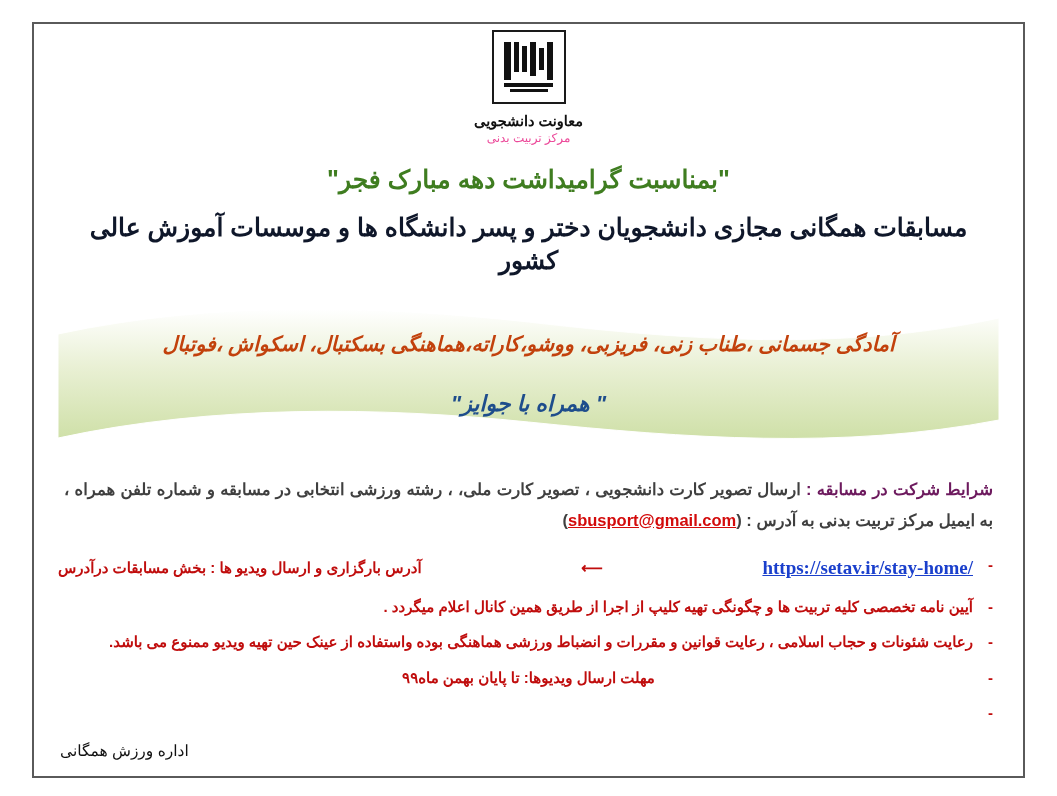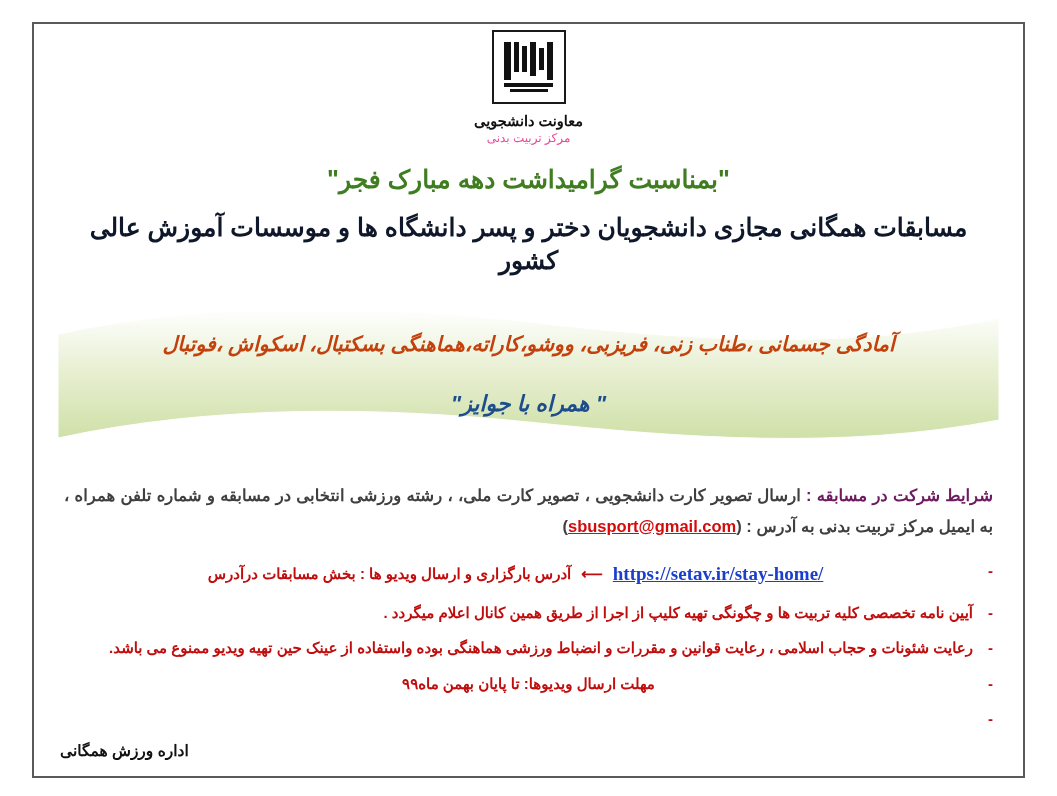--- a/index.html
+++ b/index.html
@@ -115,21 +115,21 @@
   .wave-line2 {
     margin-top: 35px;
     font-size: 22px;
     font-weight: bold;
     font-style: italic;
     color: #1e4d8c;
   }
 
   
   .body-block {
-    margin-top: 30px;
+    margin-top: 24px;
     text-align: right;
     color: #d30b0b;
   }
   .cond-para {
     font-size: 16.5px;
     font-weight: bold;
     line-height: 1.85;
     color: #8b1a6b;
     text-align: justify;
     padding: 0 6px;
@@ -163,22 +163,21 @@
     top: 0;
     color: #c00d0d;
     font-weight: bold;
   }
   .bullet-center { text-align: center !important; padding-right: 0 !important; }
   .bullet-center .dash { right: 120px; }
 
   .url-line {
     display: flex;
     align-items: center;
-    justify-content: center;
-    gap: 10px;
+    justify-content: space-between;
     flex-direction: row-reverse;
   }
   .url-label { color: #c00d0d; font-weight: bold; font-size: 15px; }
   .url-arrow { color: #c00d0d; font-size: 15px; }
   .url-link {
     color: #1a3fcc;
     font-weight: bold;
     font-size: 19px;
     direction: ltr;
     font-family: "Liberation Serif", serif;
@@ -186,21 +185,21 @@
 
   .deadline { text-align: center; }
   .phone { text-align: center; font-size: 15.5px; }
 
   
   .footer {
     position: absolute;
     left: 60px;
     bottom: 36px;
     font-size: 15.5px;
-    font-weight: bold;
+    font-weight: normal;
     color: #111111;
     z-index: 4;
   }
 </style>
 </head>
 <body>
 
 <div class="poster">
   <div class="frame"></div>
 

